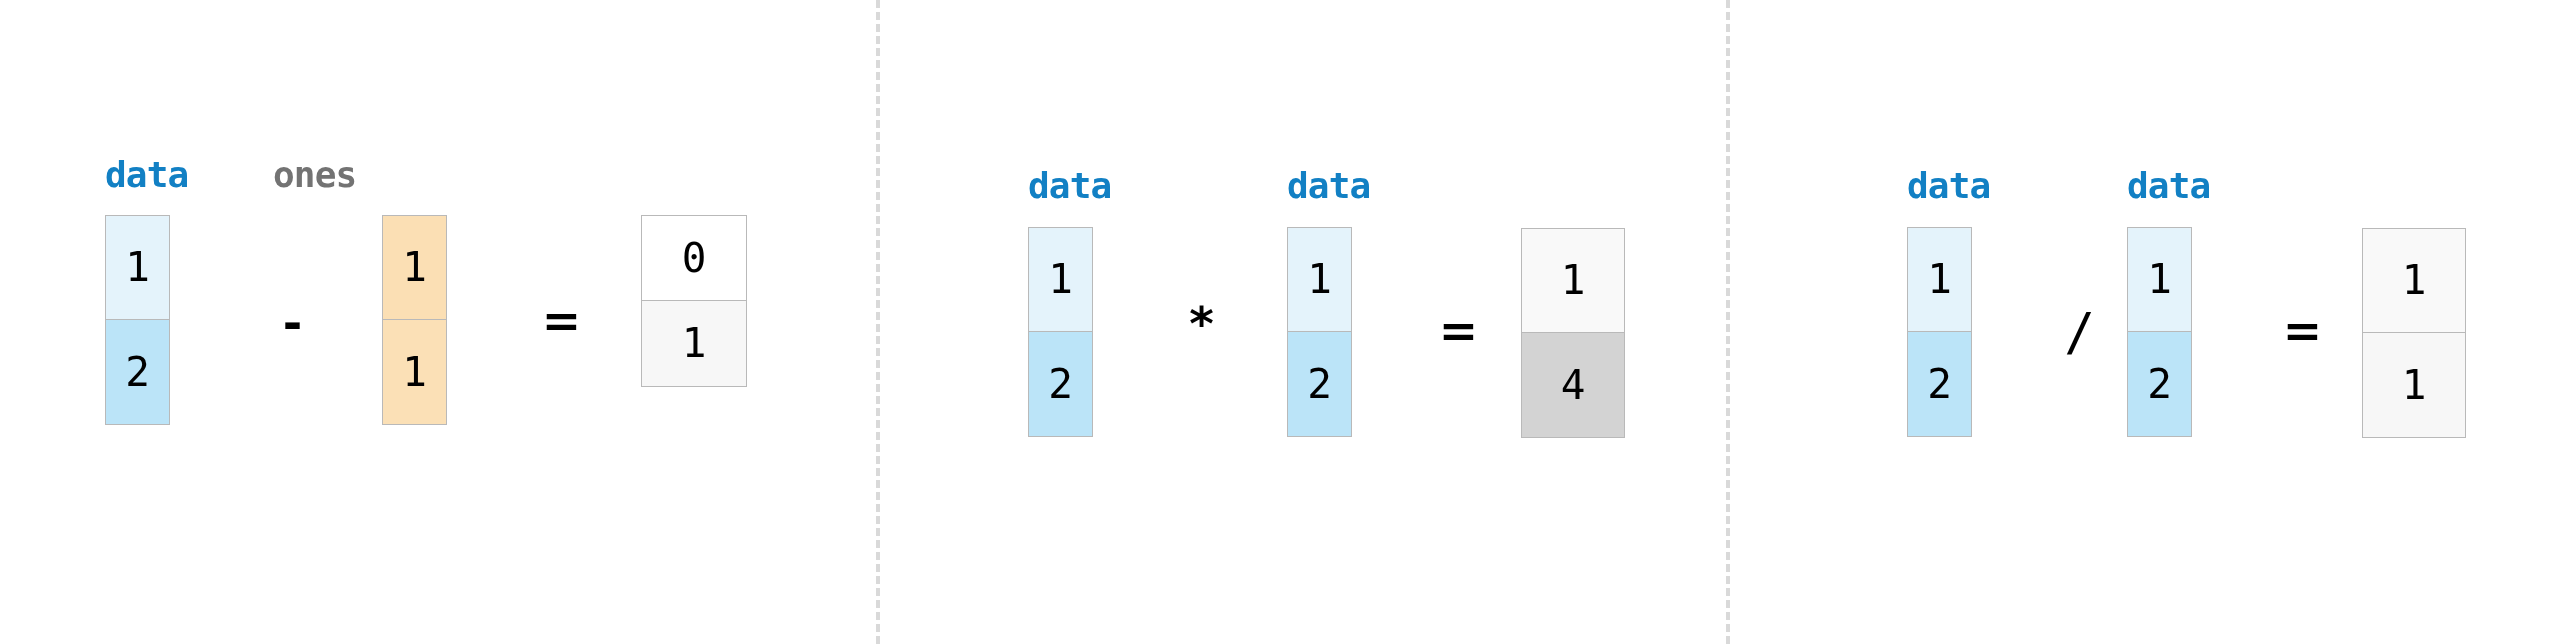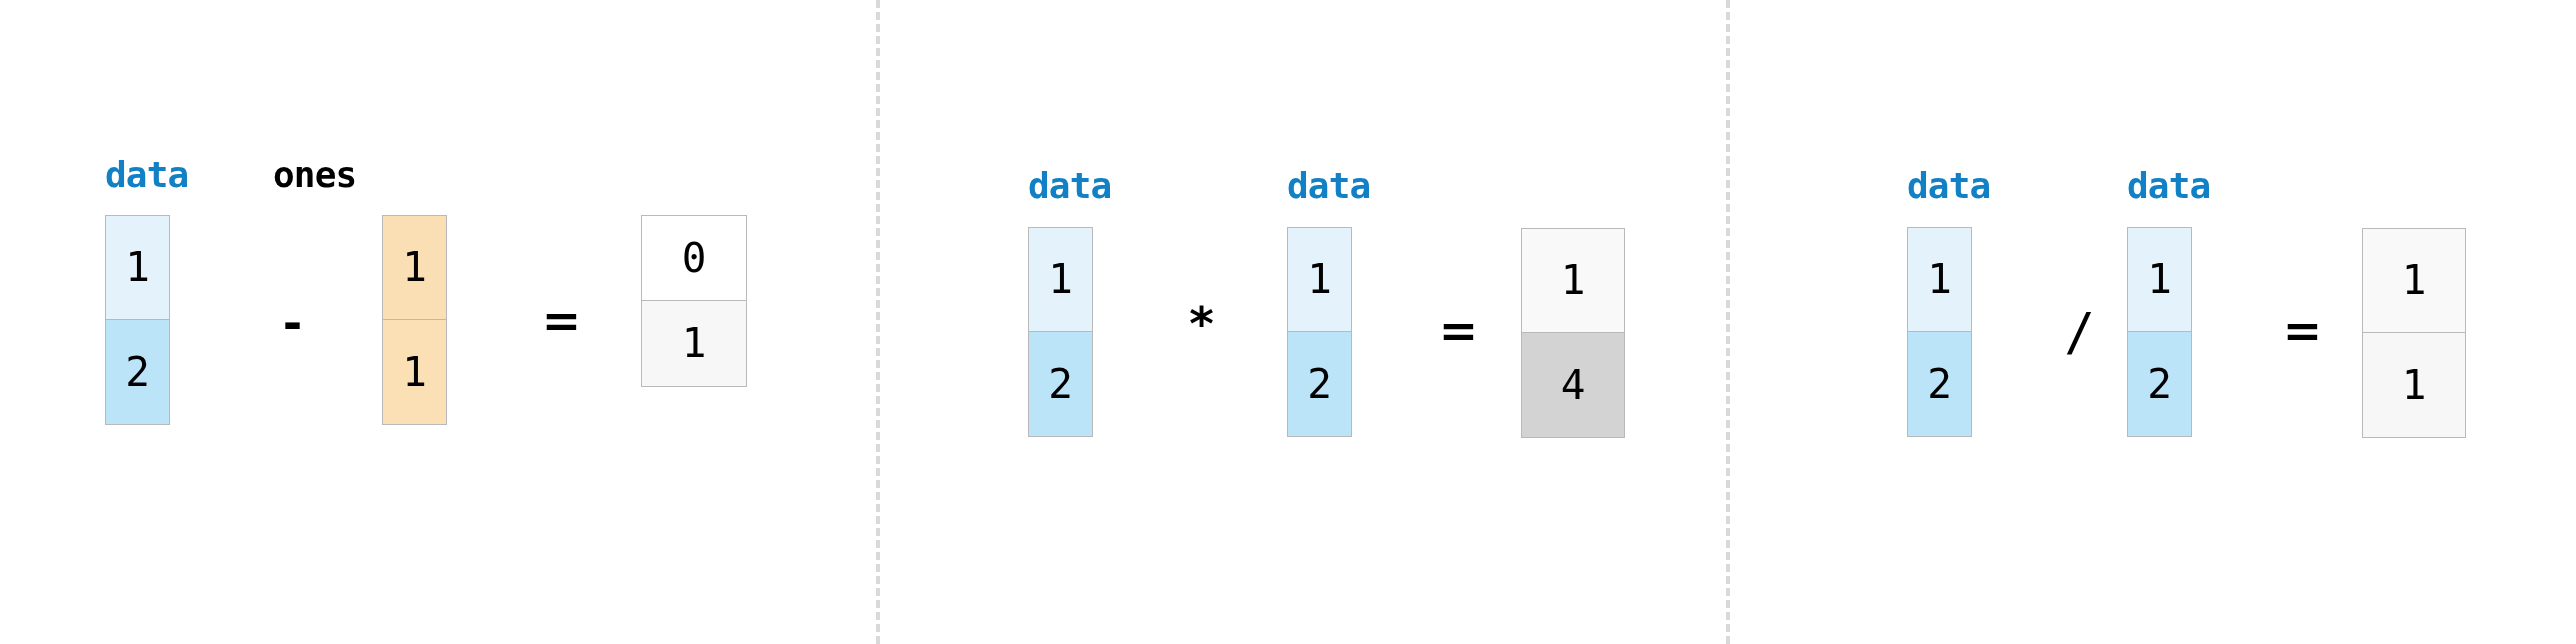--- a/index.html
+++ b/index.html
@@ -44,21 +44,21 @@
     position: absolute;
     font-family: "DejaVu Sans Mono", monospace;
     font-weight: bold;
     font-size: 36px;
     letter-spacing: -0.8px;
     line-height: 1;
     white-space: nowrap;
     text-align: center;
   }
   .arr-label.blue   { color: #1280c4; }
-  .arr-label.orange { color: #000000; }
+  .arr-label.orange { color: #737373; }
 
   
   .array {
     position: absolute;
     display: flex;
     flex-direction: column;
     box-sizing: border-box;
   }
   .cell {
     box-sizing: border-box;

